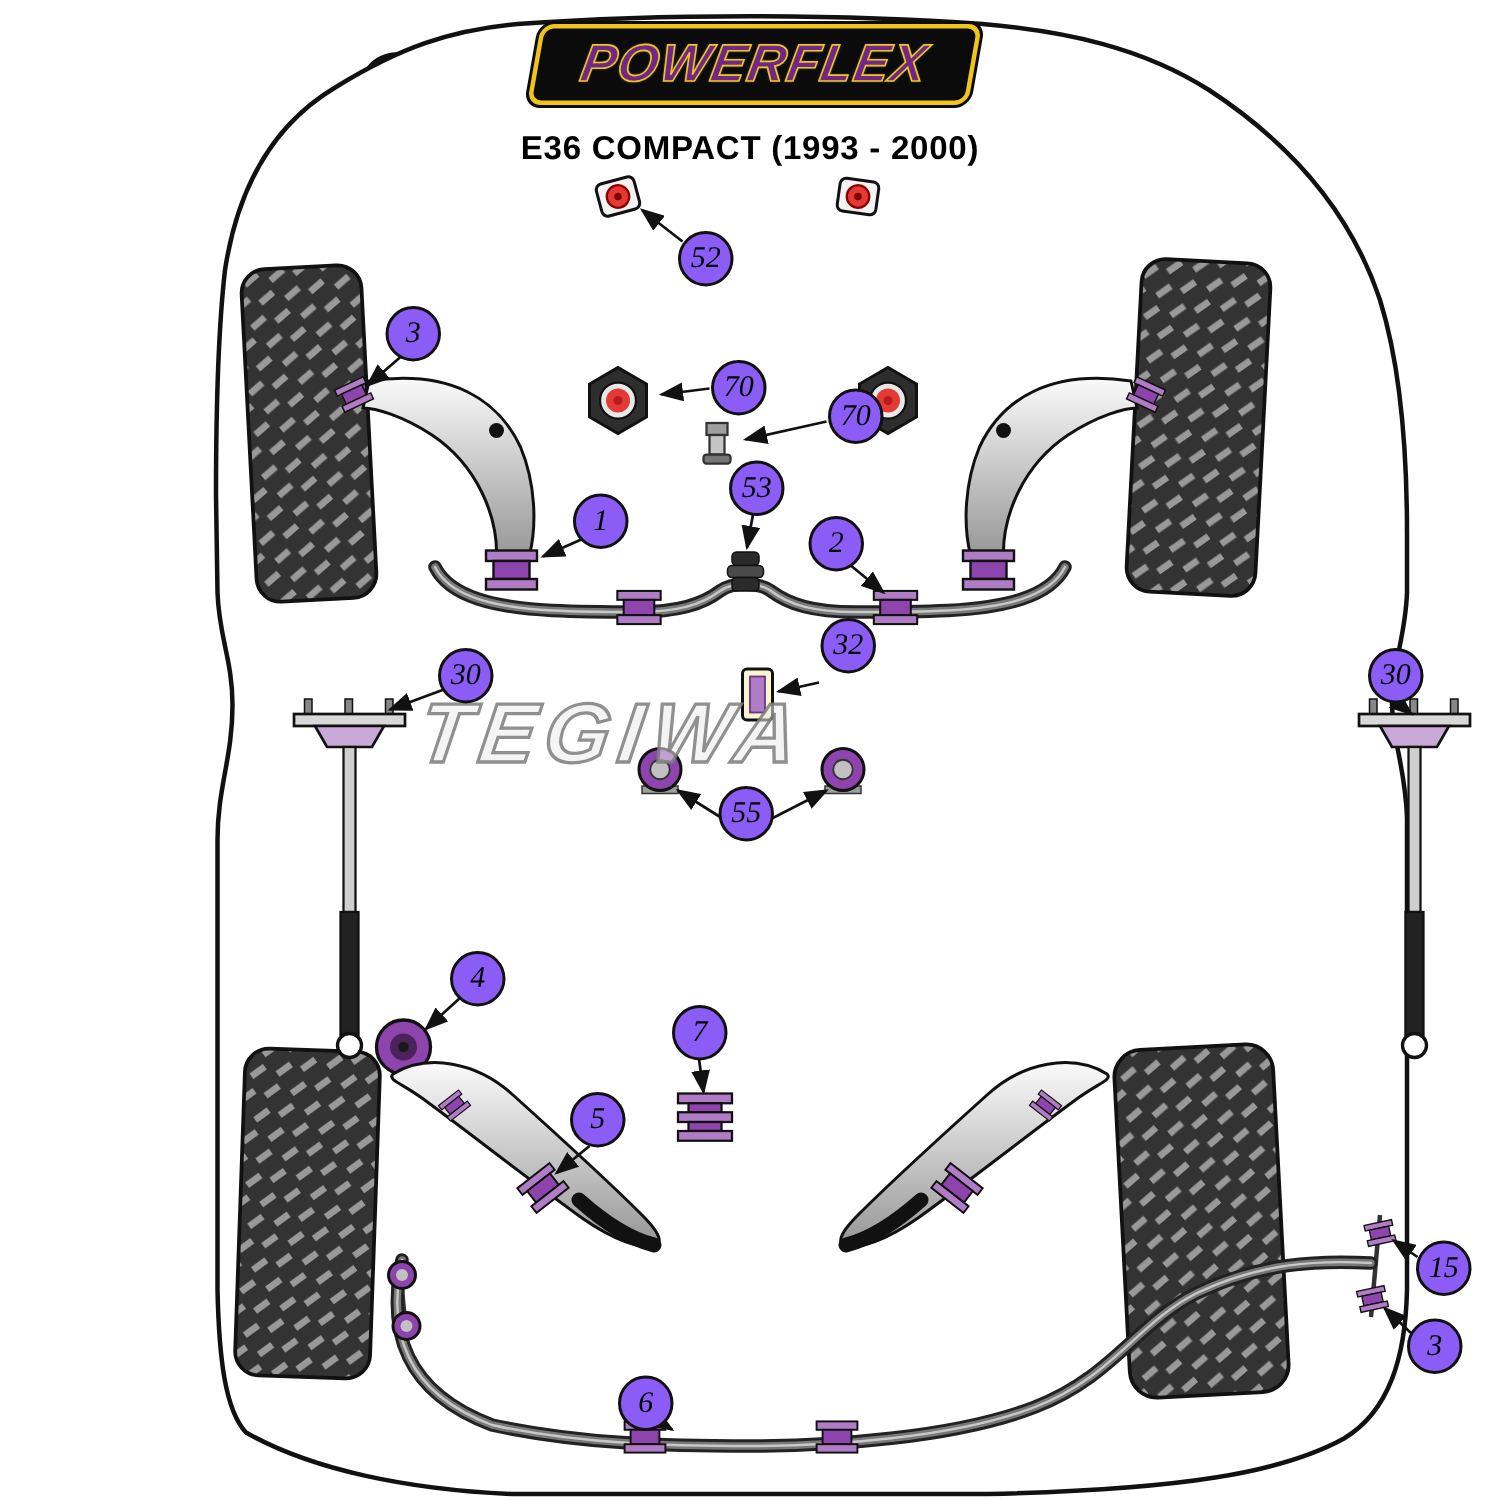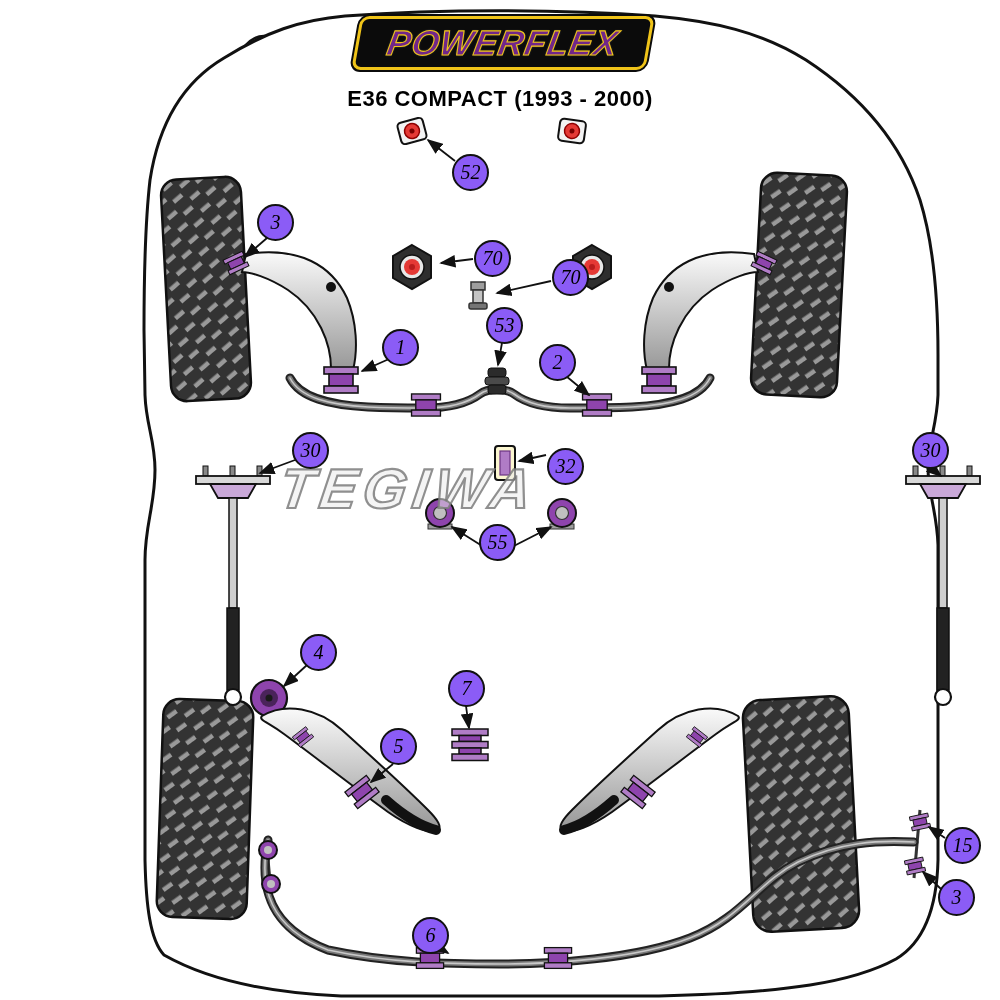--- a/index.html
+++ b/index.html
@@ -240,21 +240,21 @@
   <div class="watermark">TEGIWA</div>
 
   <div class="callout" style="left:452px;top:154px;">52</div>
   <div class="callout" style="left:257px;top:204px;">3</div>
   <div class="callout" style="left:474px;top:240px;">70</div>
   <div class="callout" style="left:552px;top:259px;">70</div>
   <div class="callout" style="left:486px;top:307px;">53</div>
   <div class="callout" style="left:382px;top:329px;">1</div>
   <div class="callout" style="left:539px;top:344px;">2</div>
   <div class="callout" style="left:292px;top:432px;">30</div>
-  <div class="callout" style="left:547px;top:448px;">32</div>
+  <div class="callout" style="left:547px;top:412px;">32</div>
   <div class="callout" style="left:912px;top:432px;">30</div>
   <div class="callout" style="left:479px;top:524px;">55</div>
   <div class="callout" style="left:300px;top:634px;">4</div>
   <div class="callout" style="left:448px;top:670px;">7</div>
   <div class="callout" style="left:380px;top:728px;">5</div>
   <div class="callout" style="left:944px;top:827px;text-align:right;">15</div>
   <div class="callout" style="left:938px;top:879px;">3</div>
   <div class="callout" style="left:412px;top:917px;">6</div>
 
 </div>

